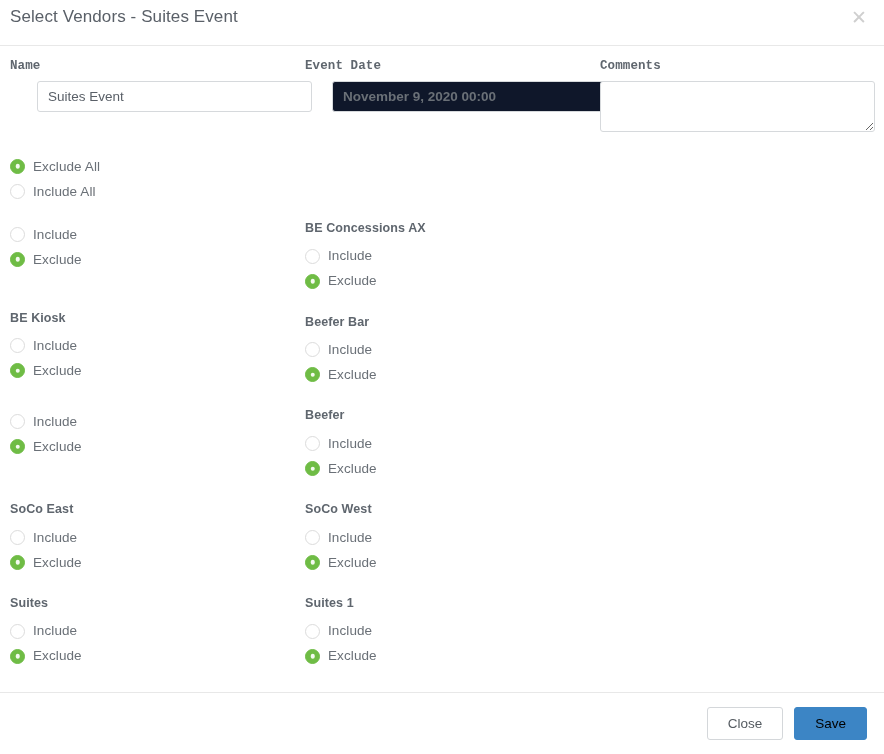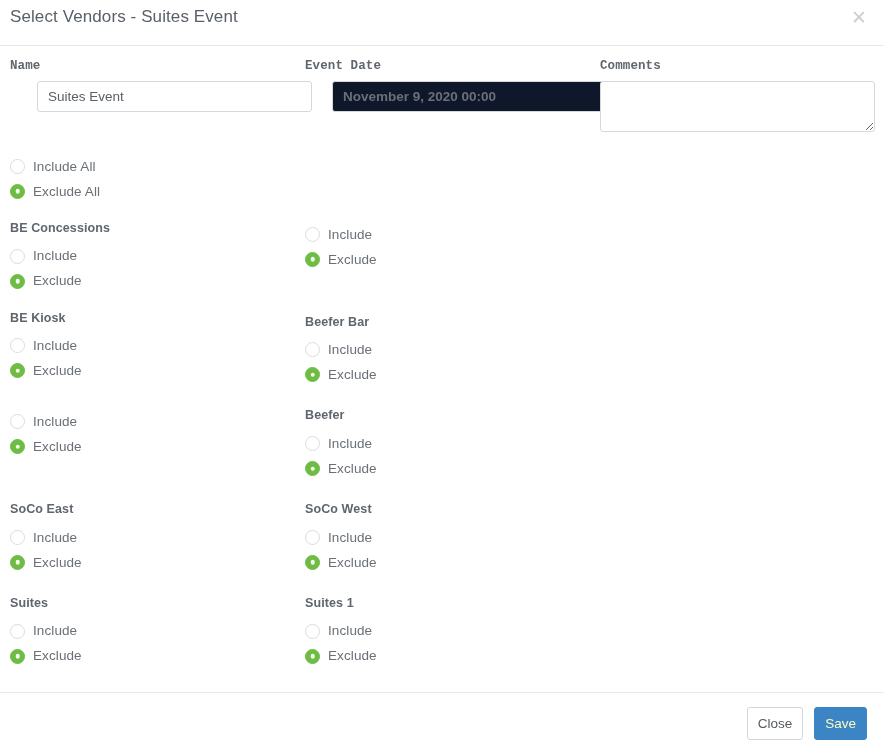--- a/index.html
+++ b/index.html
@@ -195,35 +195,35 @@
     justify-content: flex-end;
     padding: 0 17px 0 0;
     gap: 11px;
   }
   .btn {
     font-family: "Liberation Sans", sans-serif;
     font-size: 13.5px;
     border-radius: 3px;
     cursor: pointer;
     line-height: 1;
-    padding: 0 10px;
+    padding: 0 20px;
     height: 33px;
     display: inline-flex;
     align-items: center;
     justify-content: center;
   }
   .btn-close {
     background: #ffffff;
     border: 1px solid #d4d7da;
     color: #555b61;
   }
   .btn-save {
     background: #3c85c5;
     border: 1px solid #3c85c5;
-    color: #fef9c3;
+    color: #000000;
   }
 </style>
 </head>
 <body>
 
 <div class="modal">
 
   <div class="modal-header">
     <div class="modal-title">Select Vendors - Suites Event</div>
     <button class="close-btn">✕</button>
@@ -247,42 +247,42 @@
         <div class="field-label">Comments</div>
         <textarea class="textarea-input" style=""></textarea>
       </div>
 
     </div>
 
     <div class="vendors-section">
 
       <div>
         <div class="radio-row">
+          <span class="radio-mark on"></span>
+          <span class="radio-label">Exclude All</span>
+        </div>
+        <div class="radio-row">
           <span class="radio-mark"></span>
           <span class="radio-label">Include All</span>
         </div>
-        <div class="radio-row">
-          <span class="radio-mark on"></span>
-          <span class="radio-label">Exclude All</span>
-        </div>
       </div>
 
       <div class="vendor-grid" id="vendor-grid">
           <div class="vendor-cell r0">
-            <div class="group-title">BE Concessions</div>
             <div class="radio-row">
               <span class="radio-mark"></span>
               <span class="radio-label">Include</span>
             </div>
             <div class="radio-row">
               <span class="radio-mark on"></span>
               <span class="radio-label">Exclude</span>
             </div>
           </div>
           <div class="vendor-cell r0">
+            <div class="group-title">BE Concessions AX</div>
             <div class="radio-row">
               <span class="radio-mark"></span>
               <span class="radio-label">Include</span>
             </div>
             <div class="radio-row">
               <span class="radio-mark on"></span>
               <span class="radio-label">Exclude</span>
             </div>
           </div>
           <div class="vendor-cell r0">

